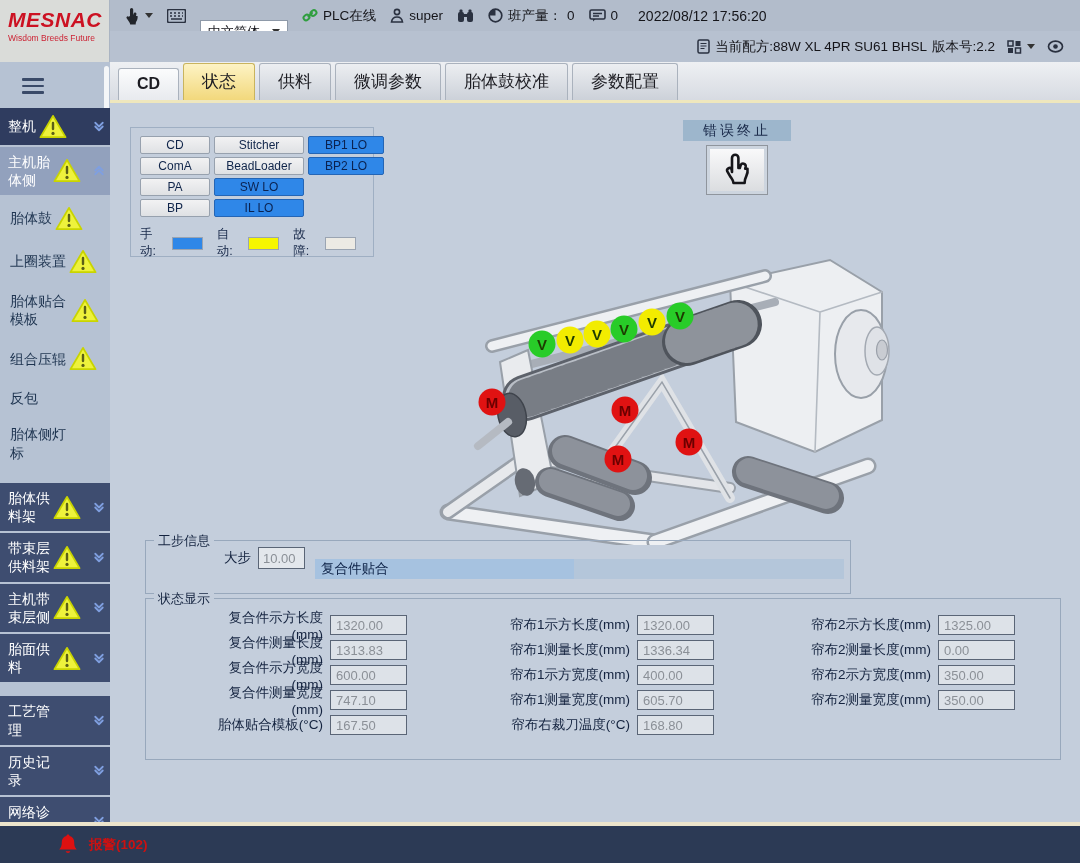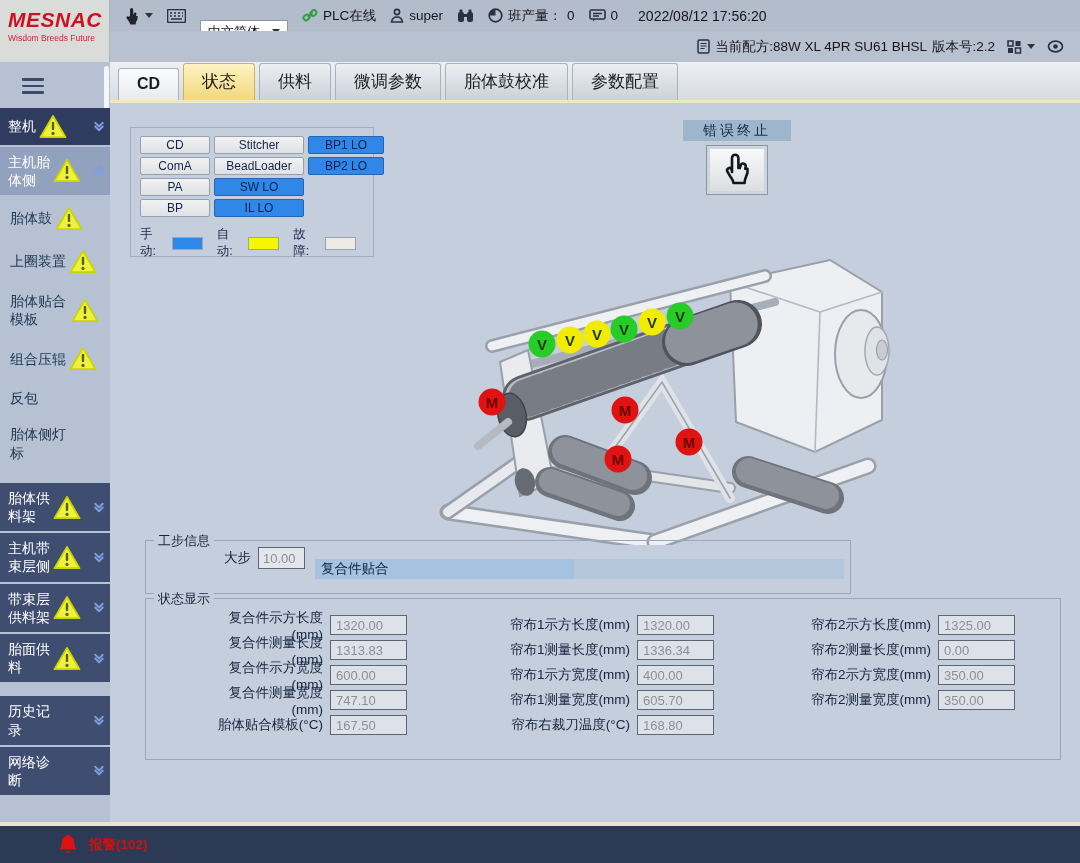--- a/index.html
+++ b/index.html
@@ -266,53 +266,59 @@
           <svg class="warn-tri" width="28" height="25" viewBox="0 0 30 27">
             <path d="M15 2 L28.5 25 H1.5 Z" fill="#eef23c" stroke="#c9d400" stroke-width="2" stroke-linejoin="round"></path>
             <rect x="13.7" y="8.5" width="2.6" height="9" rx="1.2" fill="#5a5f16"></rect>
             <circle cx="15" cy="21" r="1.7" fill="#5a5f16"></circle>
           </svg>
           <svg class="chev" width="14" height="13" viewBox="0 0 16 14">
             <path d="M3 2 L8 7 L13 2 M3 7 L8 12 L13 7" fill="none" stroke="#7f9fe0" stroke-width="2.4" stroke-linecap="round" stroke-linejoin="round"></path>
           </svg>
         </div>
         <div class="side-item si-dark">
+          <span class="side-label">带束层供料架</span>
+          <svg class="warn-tri" width="28" height="25" viewBox="0 0 30 27">
+            <path d="M15 2 L28.5 25 H1.5 Z" fill="#eef23c" stroke="#c9d400" stroke-width="2" stroke-linejoin="round"></path>
+            <rect x="13.7" y="8.5" width="2.6" height="9" rx="1.2" fill="#5a5f16"></rect>
+            <circle cx="15" cy="21" r="1.7" fill="#5a5f16"></circle>
+          </svg>
+          <svg class="chev" width="14" height="13" viewBox="0 0 16 14">
+            <path d="M3 2 L8 7 L13 2 M3 7 L8 12 L13 7" fill="none" stroke="#7f9fe0" stroke-width="2.4" stroke-linecap="round" stroke-linejoin="round"></path>
+          </svg>
+        </div>
+        <div class="side-item si-dark">
           <span class="side-label">主机带束层侧</span>
           <svg class="warn-tri" width="28" height="25" viewBox="0 0 30 27">
             <path d="M15 2 L28.5 25 H1.5 Z" fill="#eef23c" stroke="#c9d400" stroke-width="2" stroke-linejoin="round"></path>
             <rect x="13.7" y="8.5" width="2.6" height="9" rx="1.2" fill="#5a5f16"></rect>
             <circle cx="15" cy="21" r="1.7" fill="#5a5f16"></circle>
           </svg>
           <svg class="chev" width="14" height="13" viewBox="0 0 16 14">
             <path d="M3 2 L8 7 L13 2 M3 7 L8 12 L13 7" fill="none" stroke="#7f9fe0" stroke-width="2.4" stroke-linecap="round" stroke-linejoin="round"></path>
           </svg>
         </div>
         <div class="side-item si-dark">
-          <span class="side-label">带束层供料架</span>
-          <svg class="warn-tri" width="28" height="25" viewBox="0 0 30 27">
-            <path d="M15 2 L28.5 25 H1.5 Z" fill="#eef23c" stroke="#c9d400" stroke-width="2" stroke-linejoin="round"></path>
-            <rect x="13.7" y="8.5" width="2.6" height="9" rx="1.2" fill="#5a5f16"></rect>
-            <circle cx="15" cy="21" r="1.7" fill="#5a5f16"></circle>
-          </svg>
-          <svg class="chev" width="14" height="13" viewBox="0 0 16 14">
-            <path d="M3 2 L8 7 L13 2 M3 7 L8 12 L13 7" fill="none" stroke="#7f9fe0" stroke-width="2.4" stroke-linecap="round" stroke-linejoin="round"></path>
-          </svg>
-        </div>
-        <div class="side-item si-dark">
           <span class="side-label">胎面供料</span>
           <svg class="warn-tri" width="28" height="25" viewBox="0 0 30 27">
             <path d="M15 2 L28.5 25 H1.5 Z" fill="#eef23c" stroke="#c9d400" stroke-width="2" stroke-linejoin="round"></path>
             <rect x="13.7" y="8.5" width="2.6" height="9" rx="1.2" fill="#5a5f16"></rect>
             <circle cx="15" cy="21" r="1.7" fill="#5a5f16"></circle>
           </svg>
           <svg class="chev" width="14" height="13" viewBox="0 0 16 14">
             <path d="M3 2 L8 7 L13 2 M3 7 L8 12 L13 7" fill="none" stroke="#7f9fe0" stroke-width="2.4" stroke-linecap="round" stroke-linejoin="round"></path>
           </svg>
         </div>
         <div class="gap-row"></div>
+        <div class="side-item si-dark">
+          <span class="side-label">工艺管理</span>
+          <svg class="chev" width="14" height="13" viewBox="0 0 16 14">
+            <path d="M3 2 L8 7 L13 2 M3 7 L8 12 L13 7" fill="none" stroke="#7f9fe0" stroke-width="2.4" stroke-linecap="round" stroke-linejoin="round"></path>
+          </svg>
+        </div>
         <div class="side-item si-dark">
           <span class="side-label">历史记录</span>
           <svg class="chev" width="14" height="13" viewBox="0 0 16 14">
             <path d="M3 2 L8 7 L13 2 M3 7 L8 12 L13 7" fill="none" stroke="#7f9fe0" stroke-width="2.4" stroke-linecap="round" stroke-linejoin="round"></path>
           </svg>
         </div>
         <div class="side-item si-dark">
           <span class="side-label">网络诊断</span>
           <svg class="chev" width="14" height="13" viewBox="0 0 16 14">
             <path d="M3 2 L8 7 L13 2 M3 7 L8 12 L13 7" fill="none" stroke="#7f9fe0" stroke-width="2.4" stroke-linecap="round" stroke-linejoin="round"></path>

